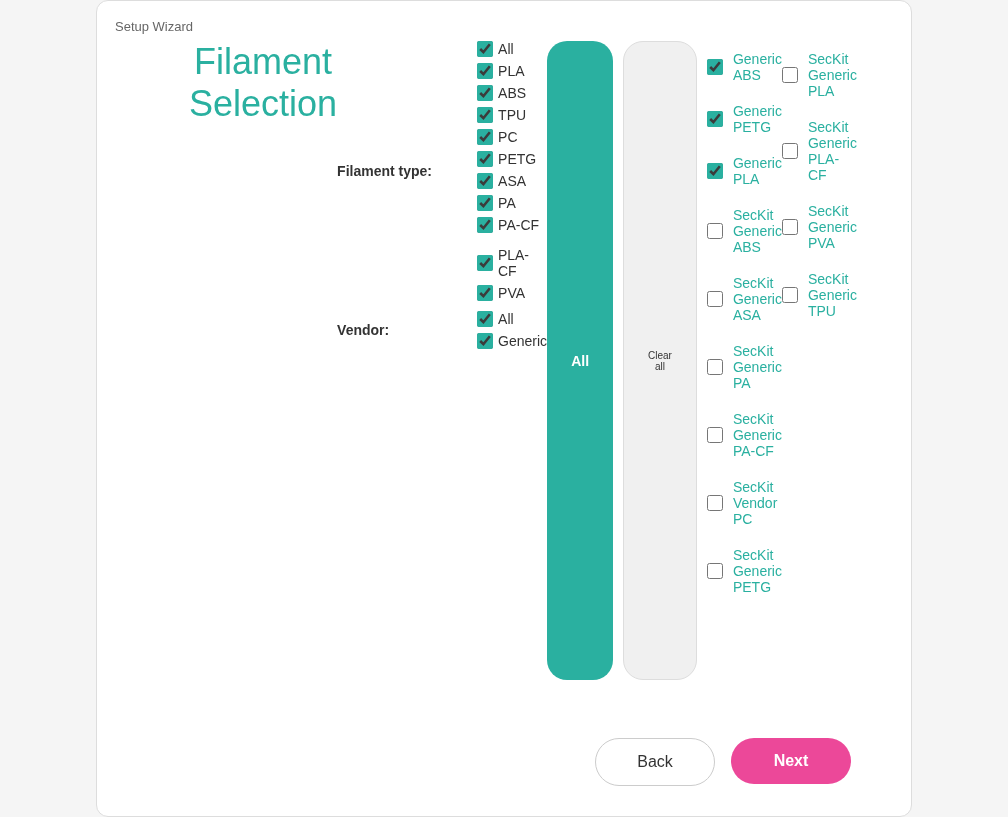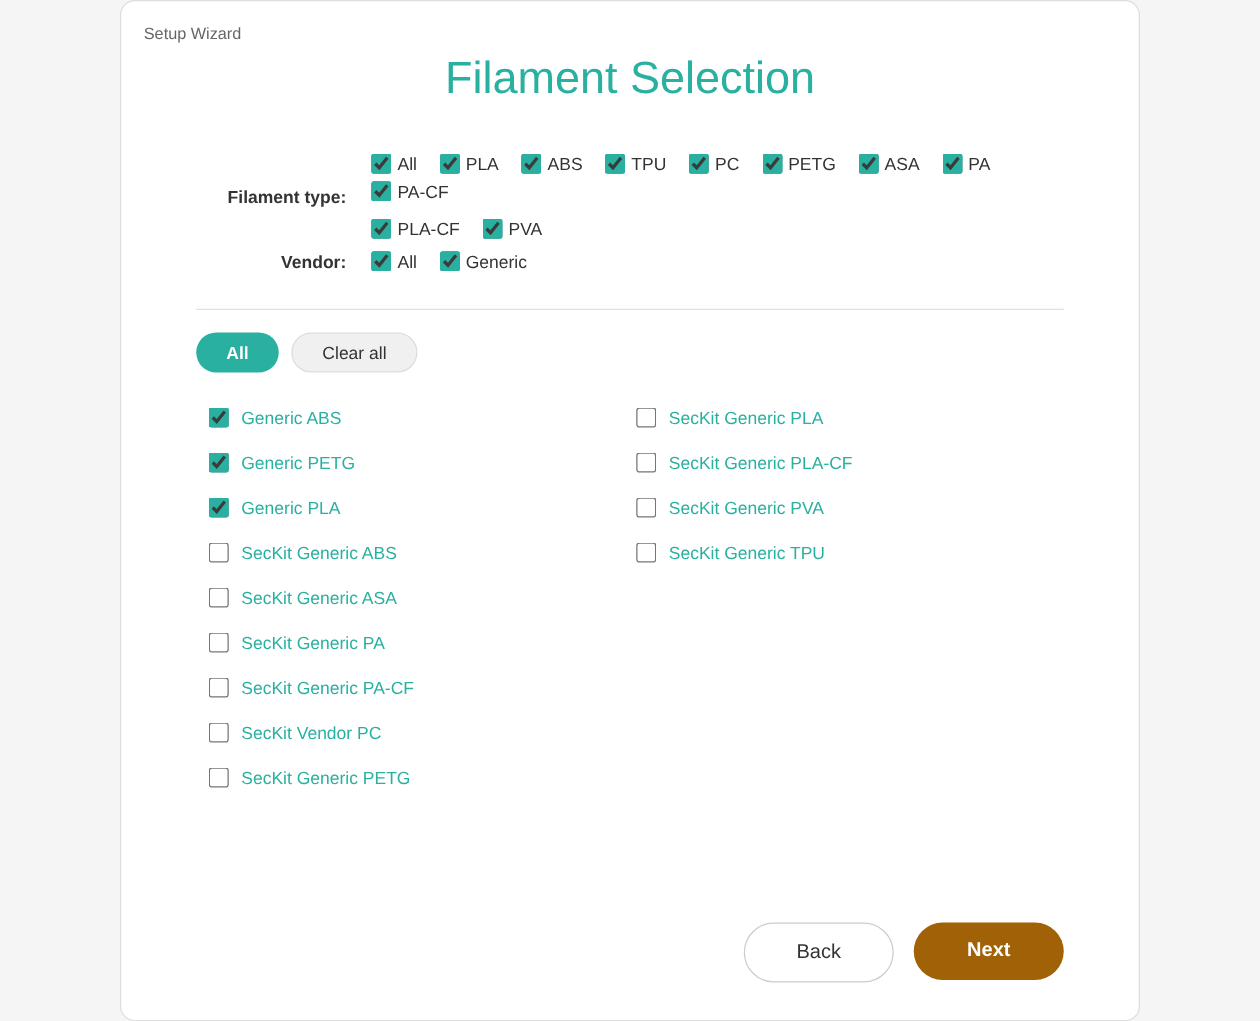--- a/index.html
+++ b/index.html
@@ -25,21 +25,22 @@
       position: absolute;
       top: 18px;
       left: 18px;
       font-size: 13px;
       color: #666;
     }
     .main-content {
       flex: 1;
       padding: 40px 60px 20px 60px;
       display: flex;
-      flex-direction: column;
+      flex-direction: row;
+      margin-left: 32px;
     }
     .page-title {
       text-align: center;
       font-size: 36px;
       font-weight: 400;
       color: #2ab0a0;
       margin-bottom: 40px;
     }
     .filter-section {
       margin-bottom: 20px;
@@ -48,21 +49,20 @@
       display: flex;
       align-items: center;
       margin-bottom: 10px;
       gap: 0;
     }
     .filter-label {
       font-weight: 700;
       font-size: 14px;
       color: #333;
       min-width: 140px;
-      text-align: right;
       padding-right: 20px;
     }
     .filter-options {
       display: flex;
       flex-wrap: wrap;
       gap: 6px 18px;
       align-items: center;
     }
     .checkbox-item {
       display: flex;
@@ -102,21 +102,21 @@
       font-size: 14px;
       font-weight: 600;
       cursor: pointer;
     }
     .btn-clear {
       background: #f0f0f0;
       color: #333;
       border: 1px solid #ddd;
       border-radius: 20px;
       padding: 4px 24px;
-      font-size: 14px;
+      font-size: 10px;
       font-weight: 400;
       cursor: pointer;
     }
     .filament-list {
       display: grid;
       grid-template-columns: 1fr 1fr;
       gap: 0;
       margin-left: 10px;
     }
     .filament-item {
@@ -146,21 +146,21 @@
       background: #fff;
       color: #333;
       border: 1.5px solid #ccc;
       border-radius: 24px;
       padding: 14px 40px;
       font-size: 16px;
       cursor: pointer;
       min-width: 120px;
     }
     .btn-next {
-      background: #a16207;
+      background: #ec4899;
       color: #fff;
       border: none;
       border-radius: 24px;
       padding: 14px 40px;
       font-size: 16px;
       font-weight: 600;
       cursor: pointer;
       min-width: 120px;
     }
   </style>

